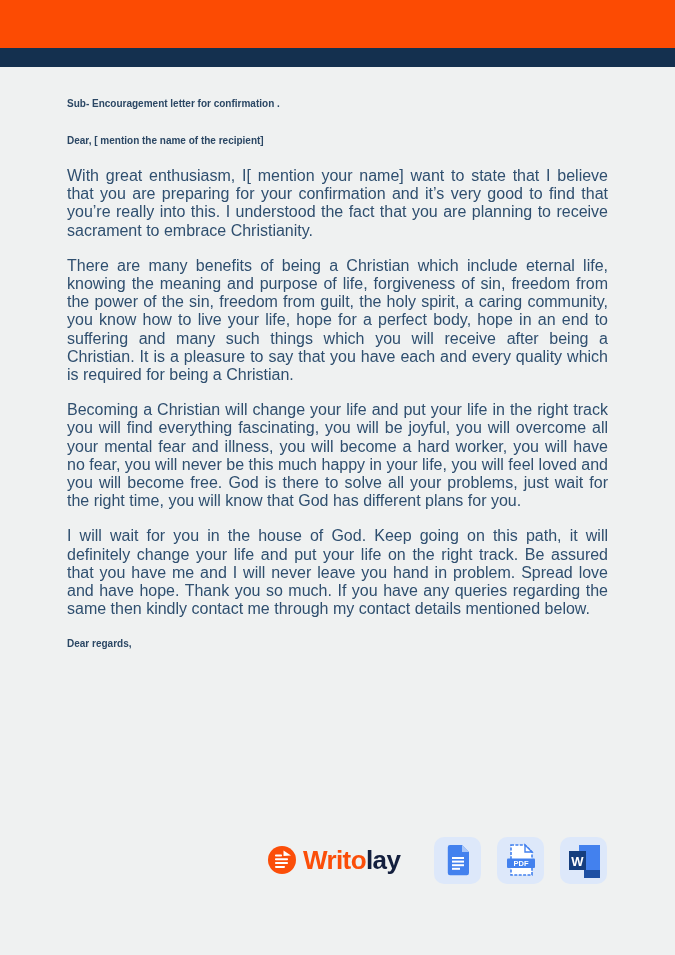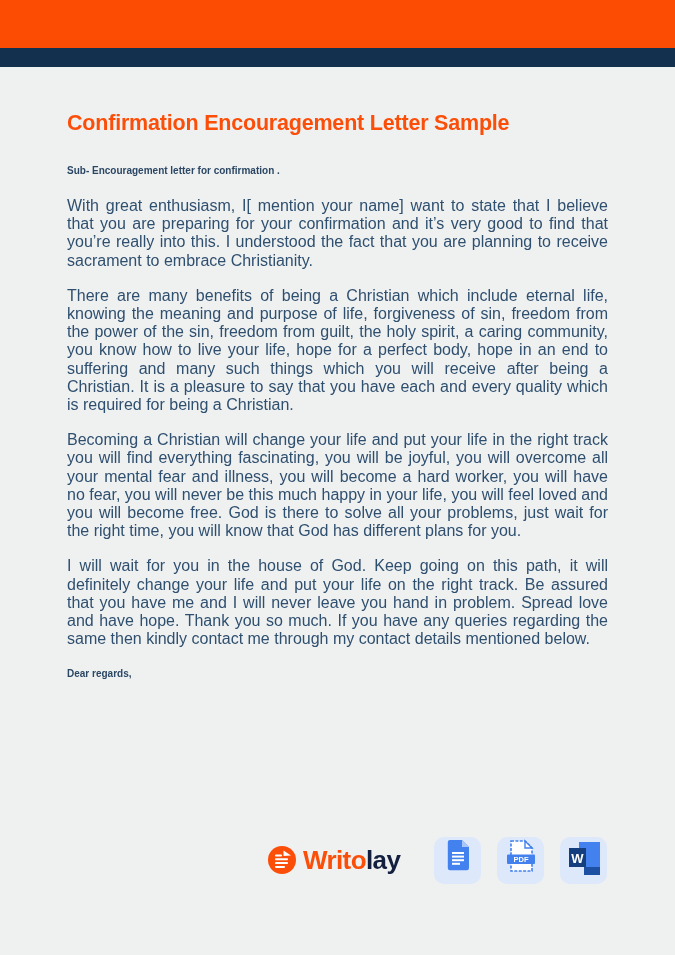--- a/index.html
+++ b/index.html
@@ -30,36 +30,36 @@
     display:flex;align-items:center;
   }
   .logo{display:flex;align-items:center;cursor:pointer;}
   .logo-mark{width:28px;height:28px;margin-right:7px;flex:0 0 auto;}
   .brand{font-size:26px;font-weight:700;letter-spacing:-0.6px;line-height:28px;white-space:nowrap;}
   .brand .orange{color:#FB4E09;}
   .brand .navy{color:#131F3E;}
   .icons{display:flex;align-items:center;margin-left:34px;gap:16px;}
   .tile{
     width:47px;height:47px;border-radius:10px;background:#DDE8FA;
-    display:flex;justify-content:center;cursor:pointer;
+    display:flex;align-items:center;justify-content:center;cursor:pointer;
   }
   .tile svg{display:block;}
 </style>
 </head>
 <body>
 
 <div class="page">
 
   <div class="bar-orange"></div>
   <div class="bar-navy"></div>
 
   <div class="content">
-    <h1 class="title">Confirmation Encouragement Letter Sample</h1>
 
     <p class="bold-line subject">Sub- Encouragement letter for confirmation .</p>
+    <p class="bold-line salutation">Dear, [ mention the name of the recipient]</p>
 
     <p class="para first">With great enthusiasm, I[ mention your name] want to state that I believe that you are preparing for your confirmation and it’s very good to find that you’re really into this. I understood the fact that you are planning to receive sacrament to embrace Christianity.</p>
     <p class="para">There are many benefits of being a Christian which include eternal life, knowing the meaning and purpose of life, forgiveness of sin, freedom from the power of the sin, freedom from guilt, the holy spirit, a caring community, you know how to live your life,  hope for a perfect body, hope in an end to suffering and many such things which you will receive after being a Christian. It is a pleasure to say that you have each and every quality which is required for being a Christian.</p>
     <p class="para">Becoming a Christian will change your life and put your life in the right track you will find everything fascinating, you will be joyful, you will overcome all your mental fear and illness, you will become a hard worker, you will have no fear, you will never be this much happy in your life, you will feel loved and you will become free. God is there to solve all your problems, just wait for the right time, you will know that God has different plans for you.</p>
     <p class="para">I will wait for you in the house of God. Keep going on this path, it will definitely change your life and put your life on the right track. Be assured that you have me and I will never leave you hand in problem. Spread love and have hope. Thank you so much. If you have any queries regarding the same then kindly contact me through my contact details mentioned below.</p>
 
     <p class="bold-line closing">Dear regards,</p>
   </div>
 
   <div class="footer">

